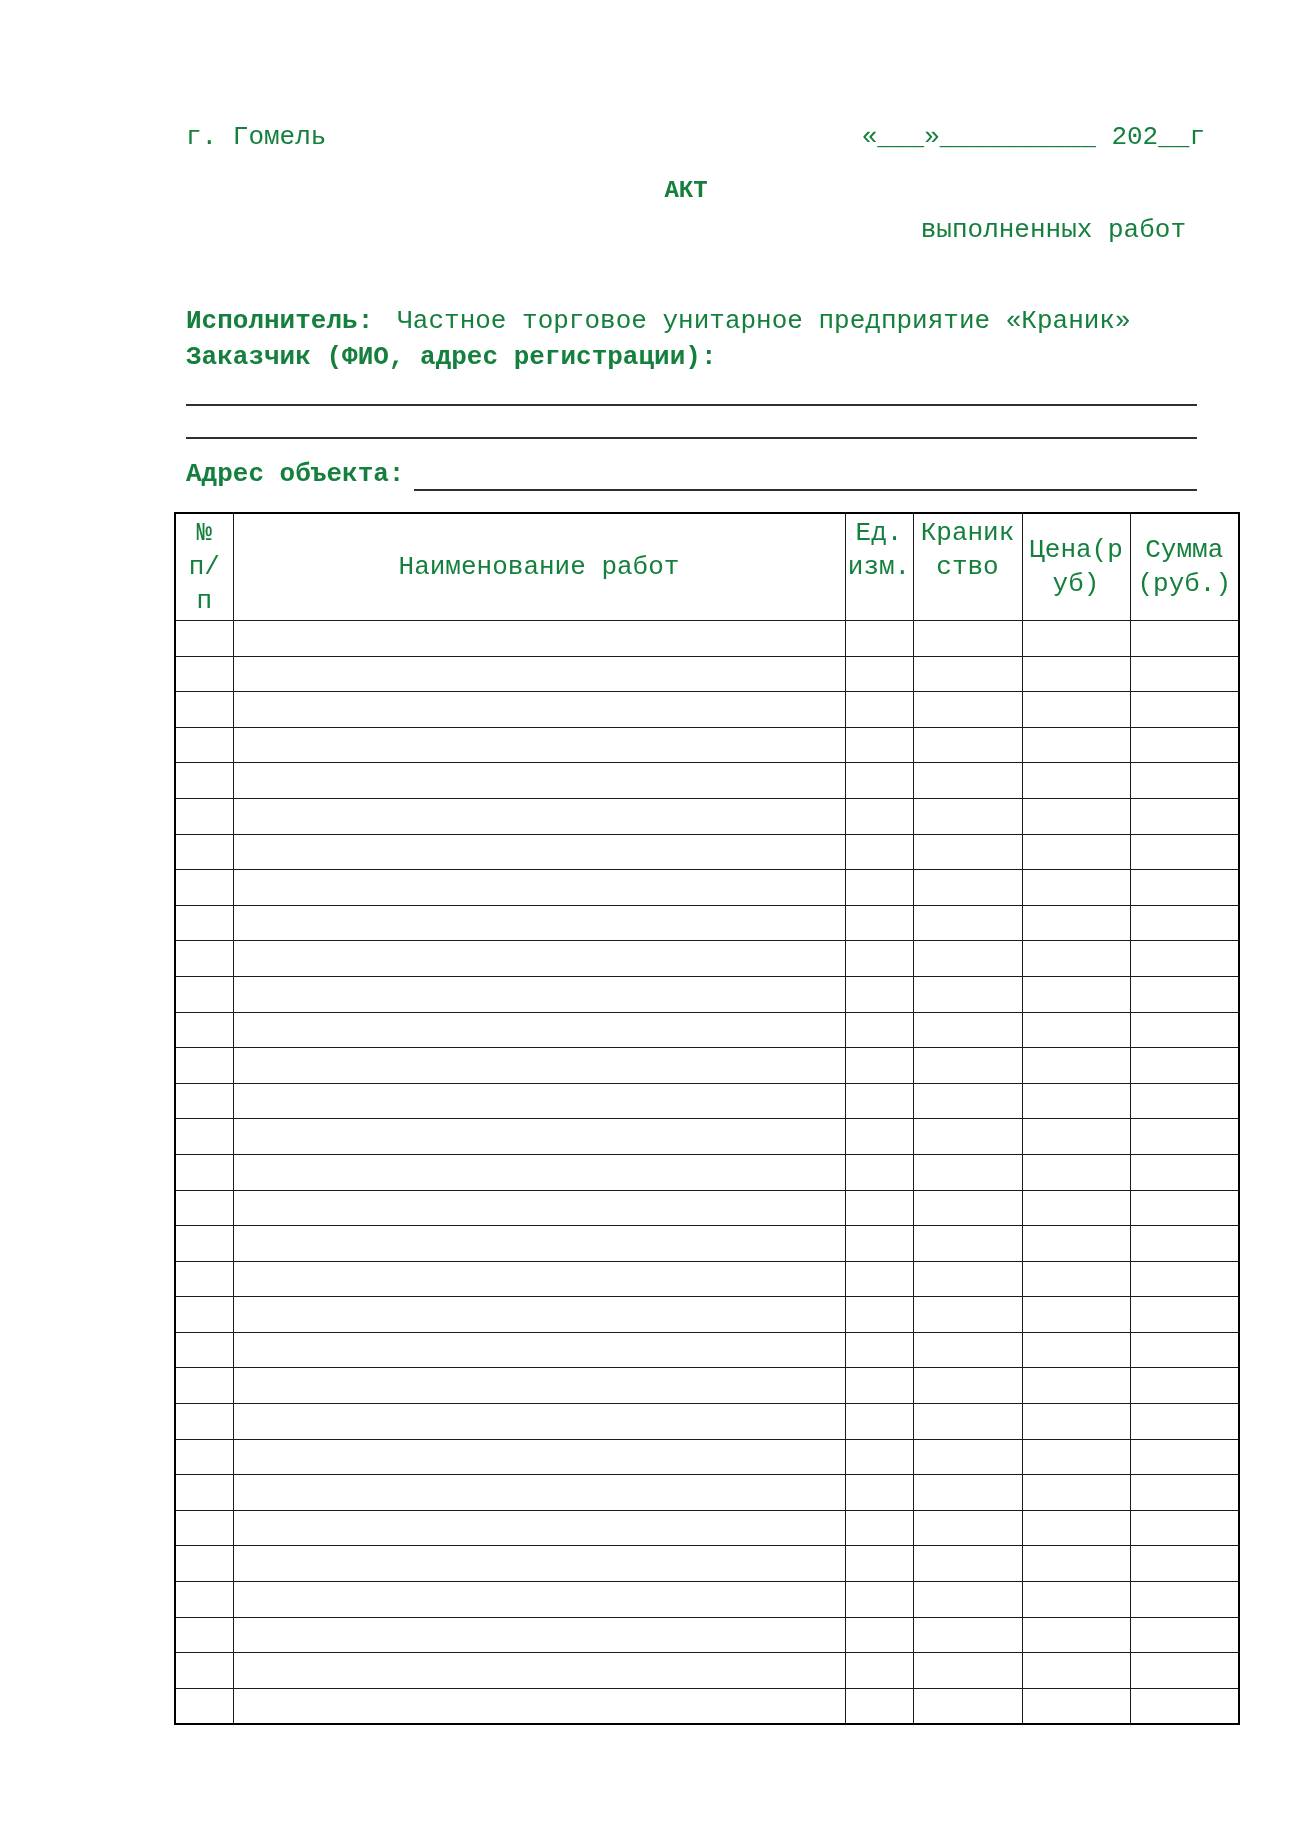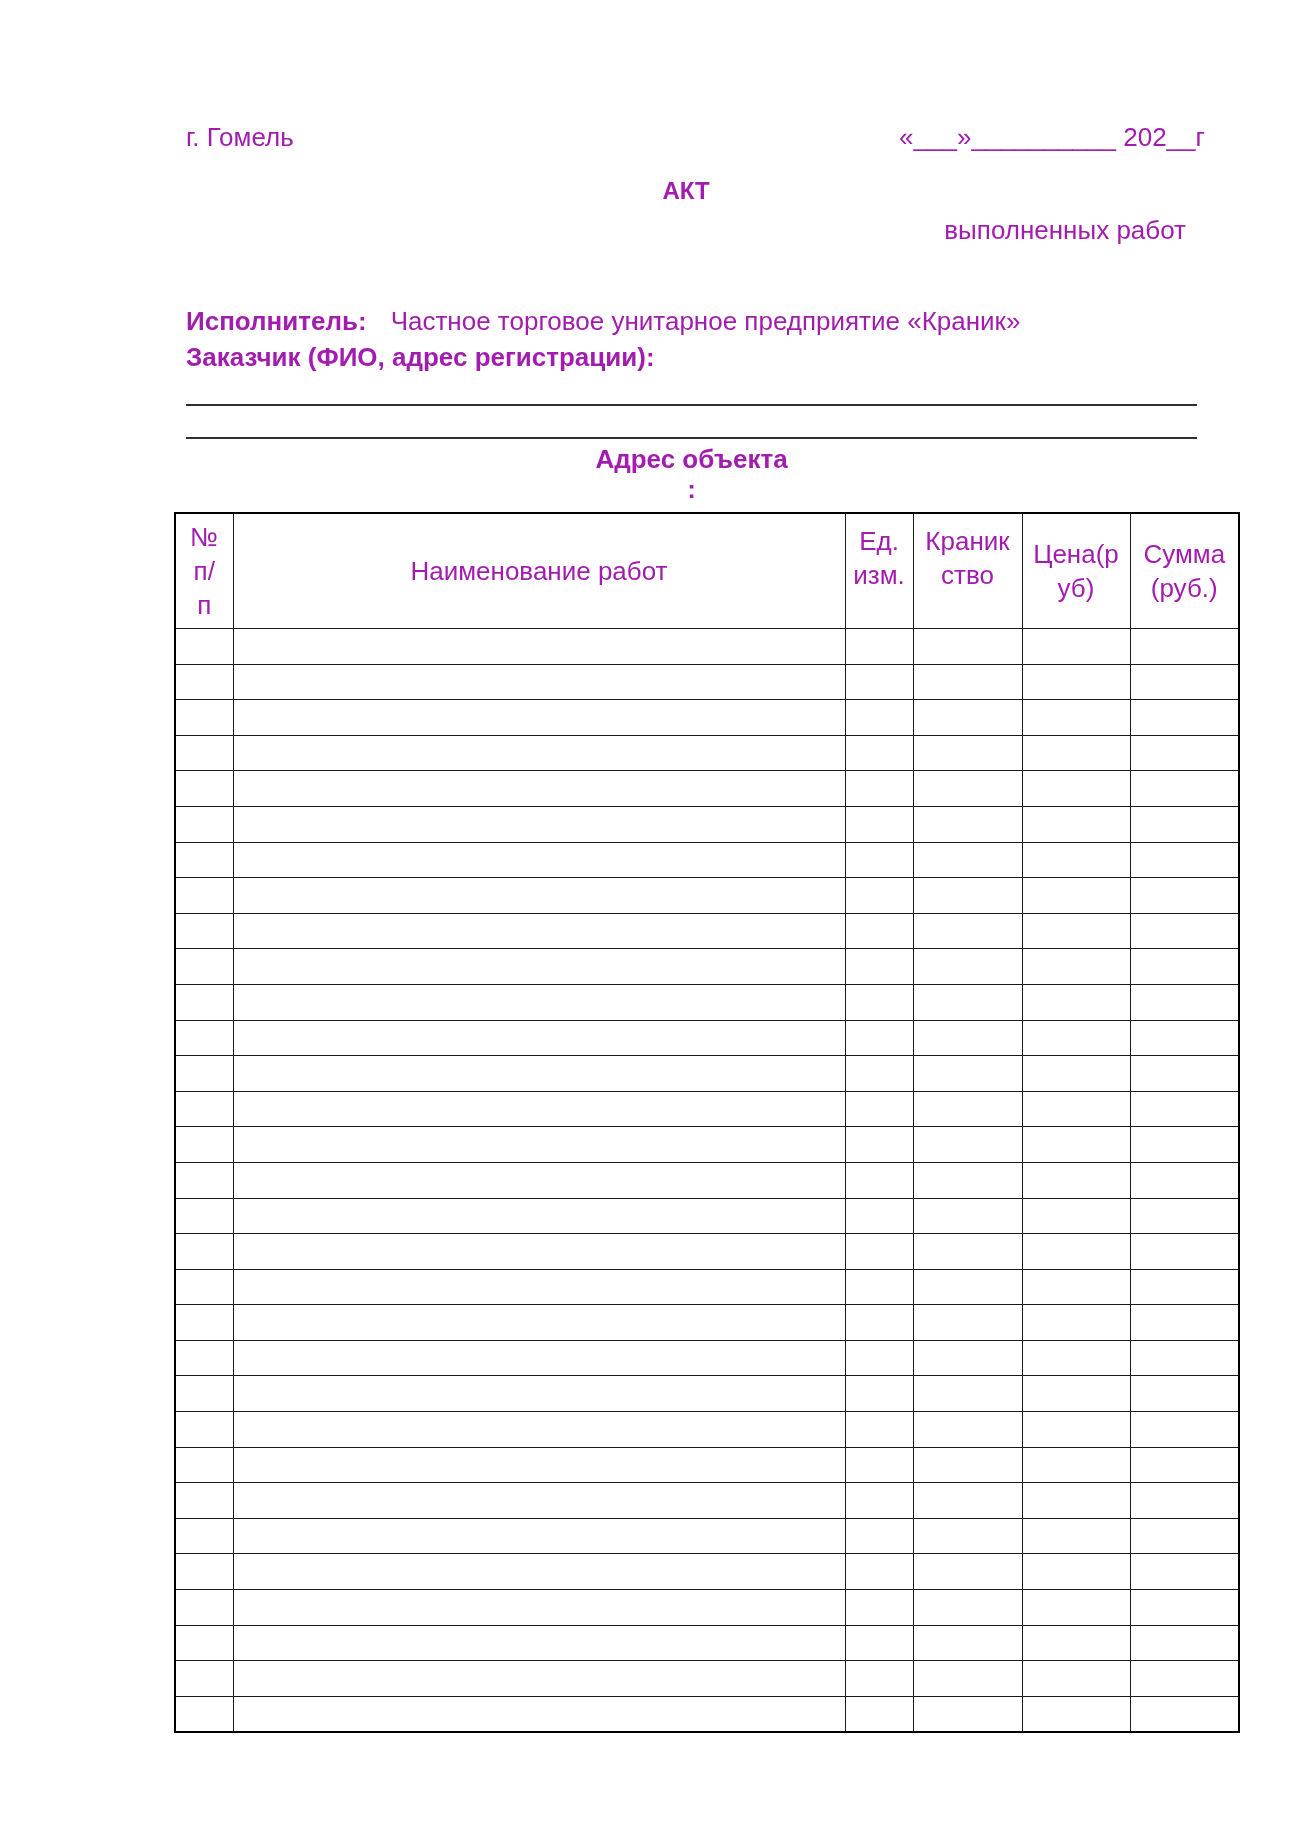--- a/index.html
+++ b/index.html
@@ -1,22 +1,22 @@
 <!DOCTYPE html>
 <html><head>
 <meta charset="utf-8">
 <style>
   html, body { margin: 0; padding: 0; background: #e8e8e8; }
   .page {
     position: relative;
     width: 1300px;
     height: 1839px;
     background: #ffffff;
-    font-family: Liberation Sans, sans-serif;
-    color: #a21caf;
+    font-family: Liberation Mono, monospace;
+    color: #15803d;
     font-size: 26px;
     overflow: hidden;
   }
   .abs { position: absolute; }
   .topline {
     top: 122px; left: 186px; right: 95px;
     display: flex; justify-content: space-between; align-items: baseline;
   }
   .act-title {
     top: 177px; left: 186px; right: 114px;
@@ -31,22 +31,22 @@
   .executor-line .label { font-weight: bold; }
   .executor-line .value { margin-left: 24px; }
   .customer-line { top: 342px; left: 186px; right: 95px; font-weight: bold; }
   .fill-line {
     left: 186px; width: 1011px; height: 33px;
     border-bottom: 2px solid #2f2f2f;
   }
   .fill-line.l1 { top: 371px; }
   .fill-line.l2 { top: 404px; }
   .address-row {
-    top: 444px; left: 186px; width: 1011px;
-    display: flex; align-items: center; flex-direction: column;
+    top: 459px; left: 186px; width: 1011px;
+    display: flex; align-items: flex-start;
   }
   .address-row .label { font-weight: bold; white-space: nowrap; line-height: 30px; }
   .address-row .colon { font-weight: bold; line-height: 30px; }
   .address-row .addr-fill {
     flex: 1; margin-left: 10px; height: 30px;
     border-bottom: 2px solid #2f2f2f;
   }
   table.works-table {
     position: absolute;
     top: 512px; left: 174px;
@@ -58,21 +58,21 @@
   .works-table th, .works-table td {
     border: 1.5px solid #1a1a1a;
     padding: 0;
     font-weight: normal;
     font-size: 26px;
     text-align: center;
     overflow: hidden;
   }
   .works-table thead th { height: 104px; line-height: 34px; }
   .works-table thead th.va-mid { vertical-align: middle; }
-  .works-table thead th.va-top { vertical-align: top; padding-top: 10px; }
+  .works-table thead th.va-top { vertical-align: top; padding-top: 2px; }
   .works-table tbody td { height: 34.6px; }
 </style>
 </head>
 <body>
 
 <div class="page">
 
   <div class="abs topline">
     <span>г. Гомель</span>
     <span>«___»__________ 202__г</span>

